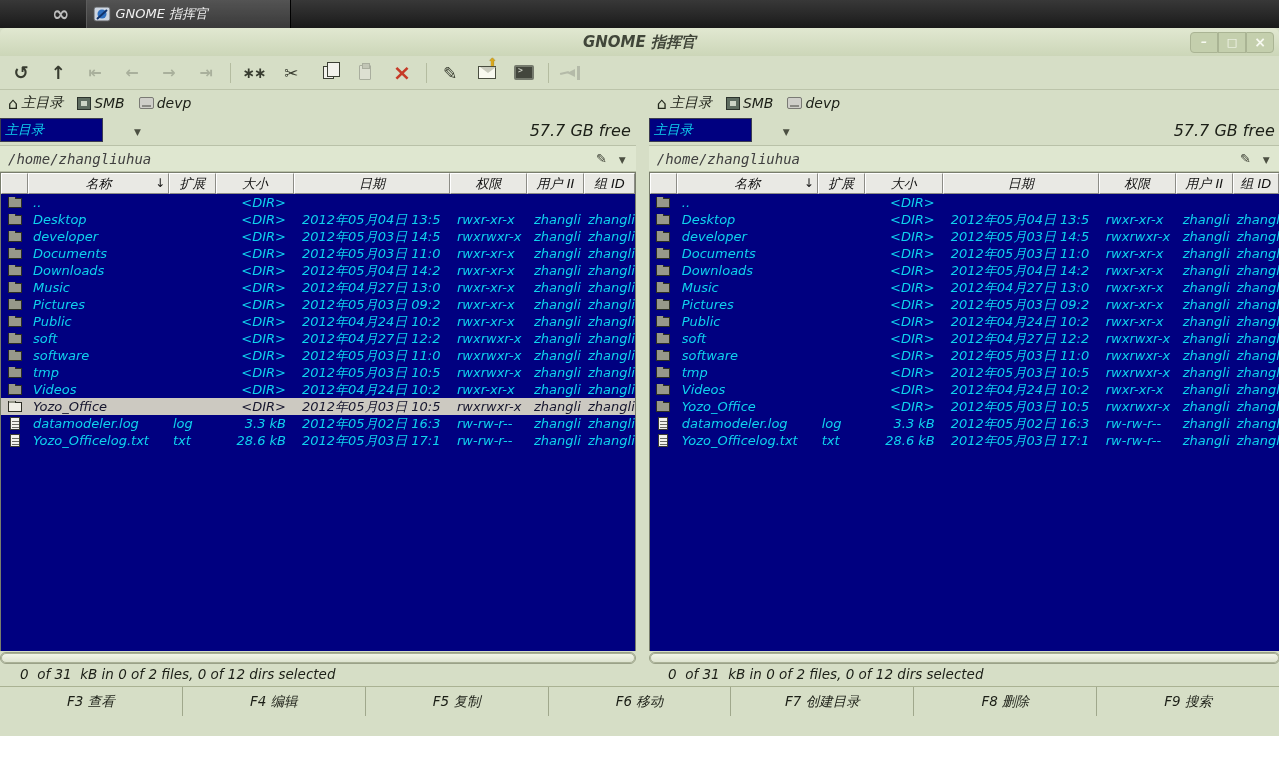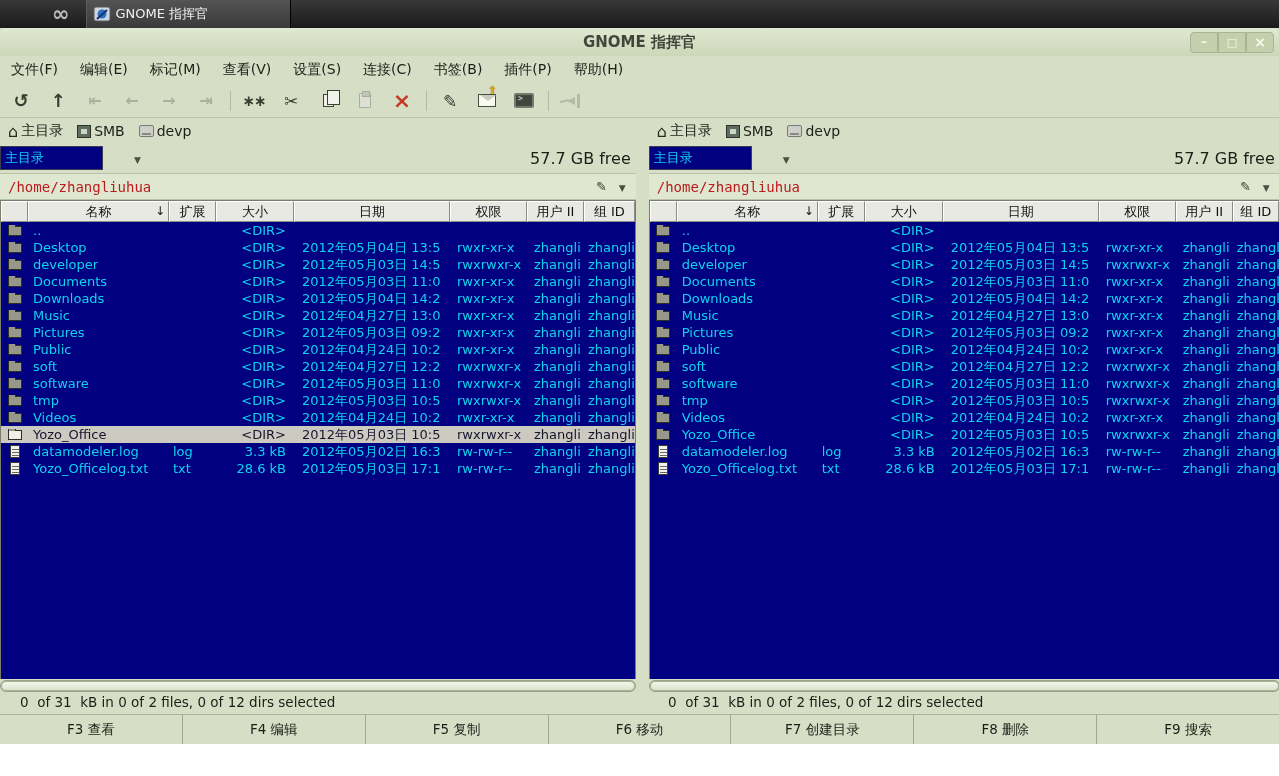--- a/index.html
+++ b/index.html
@@ -1,18 +1,18 @@
 <!DOCTYPE html>
 <html><head>
 <meta charset="utf-8">
 <style>
   * { margin:0; padding:0; box-sizing:border-box; }
   html,body { width:1279px; height:776px; overflow:hidden;
     font-family:"DejaVu Sans","Liberation Sans",sans-serif; font-size:13px; color:#1c1f17; }
-  .screen { width:1279px; height:736px; background:#d6dec6; display:flex; flex-direction:column; }
+  .screen { width:1279px; height:736px; background:#d6dec6; display:flex; flex-direction:column;font-style:italic; }
 
   
   .taskbar { height:28px; background:linear-gradient(#383838,#1a1a1a); display:flex; align-items:center; flex:0 0 28px; }
   .tb-logo { margin-left:52px; color:#bdbdbd; font-size:21px; font-weight:bold; line-height:28px; cursor:default; }
   .tb-logo::before { content:"∞"; }
   .task-btn { margin-left:16px; height:28px; padding:0 14px 0 6px; display:flex; align-items:center; gap:5px;
     background:rgba(255,255,255,.14); border-left:1px solid #5c5c5c; border-right:1px solid #000; color:#f0f0f0; min-width:205px; }
   .tray { margin-left:auto; display:flex; align-items:center; gap:13px; padding-right:10px; }
   .tray-txt { color:#e8e8e8; font-size:14px; }
   .ic-opera { color:#d3262b; font-weight:900; font-size:16px; }
@@ -87,21 +87,21 @@
   .dv-drive-icon::before { content:""; position:absolute; left:2px; top:7px; width:9px; height:2px; background:#8a8a84; }
 
   .connrow { height:28px; display:flex; align-items:center; }
   .connbox { width:103px; height:24px; background:#000080; border:1px solid #3c3c50; color:#0fd2ee; display:flex; align-items:center; padding-left:4px; }
   .combo-arrow::before { content:"▼"; font-size:9px; color:#4c5042; }
   .conn-arrow { margin-left:31px; }
   .free { margin-left:auto; margin-right:5px; font-size:16px; }
 
   .pathrow { height:27px; background:#dfe7d0; border:1px solid #b9c1a8; border-left:none; border-right:none;
     display:flex; align-items:center; padding:0 8px; margin-top:1px; }
-  .path { font-family:"DejaVu Sans Mono","Liberation Mono",monospace; font-size:14px; color:#b91c1c; }
+  .path { font-family:"DejaVu Sans Mono","Liberation Mono",monospace; font-size:14px; color:#404040; }
   .pencil { margin-left:auto; font-size:13px; color:#3a3d32; margin-right:12px; }
   .pencil::before { content:"✎"; }
   .pathrow .combo-arrow { margin-right:2px; }
 
   .listframe { border:1px solid #787d6c; border-bottom:none; }
   .thead { height:21px; display:flex; background:#e9e9e4; }
   .hcell { height:21px; border-top:1px solid #fff; border-left:1px solid #fff; border-right:1px solid #8c8c86; border-bottom:1px solid #8c8c86;
     display:flex; align-items:center; justify-content:center; position:relative; font-size:13px; color:#111; overflow:hidden; white-space:nowrap; }
   .sort-arrow { position:absolute; right:3px; top:2px; font-size:12px; }
   .sort-arrow::before { content:"↓"; }
@@ -154,31 +154,20 @@
 
     <div class="titlebar">
       <span class="title">GNOME 指挥官</span>
       <span class="winctl">
         <span class="wbtn wc-min"></span>
         <span class="wbtn wc-max"></span>
         <span class="wbtn wc-close"></span>
       </span>
     </div>
 
-    <div class="menubar" id="menubar">
-        <div class="menu-item">文件(F)</div>
-        <div class="menu-item">编辑(E)</div>
-        <div class="menu-item">标记(M)</div>
-        <div class="menu-item">查看(V)</div>
-        <div class="menu-item">设置(S)</div>
-        <div class="menu-item">连接(C)</div>
-        <div class="menu-item">书签(B)</div>
-        <div class="menu-item">插件(P)</div>
-        <div class="menu-item">帮助(H)</div>
-      </div>
 
     <div class="toolbar" id="toolbar">
         <span class="tbtn">
           <span class="ti-refresh-icon g-en"></span>
         </span>
         <span class="tbtn">
           <span class="ti-up-icon g-en"></span>
         </span>
         <span class="tbtn">
           <span class="ti-first-icon g-dis"></span>

